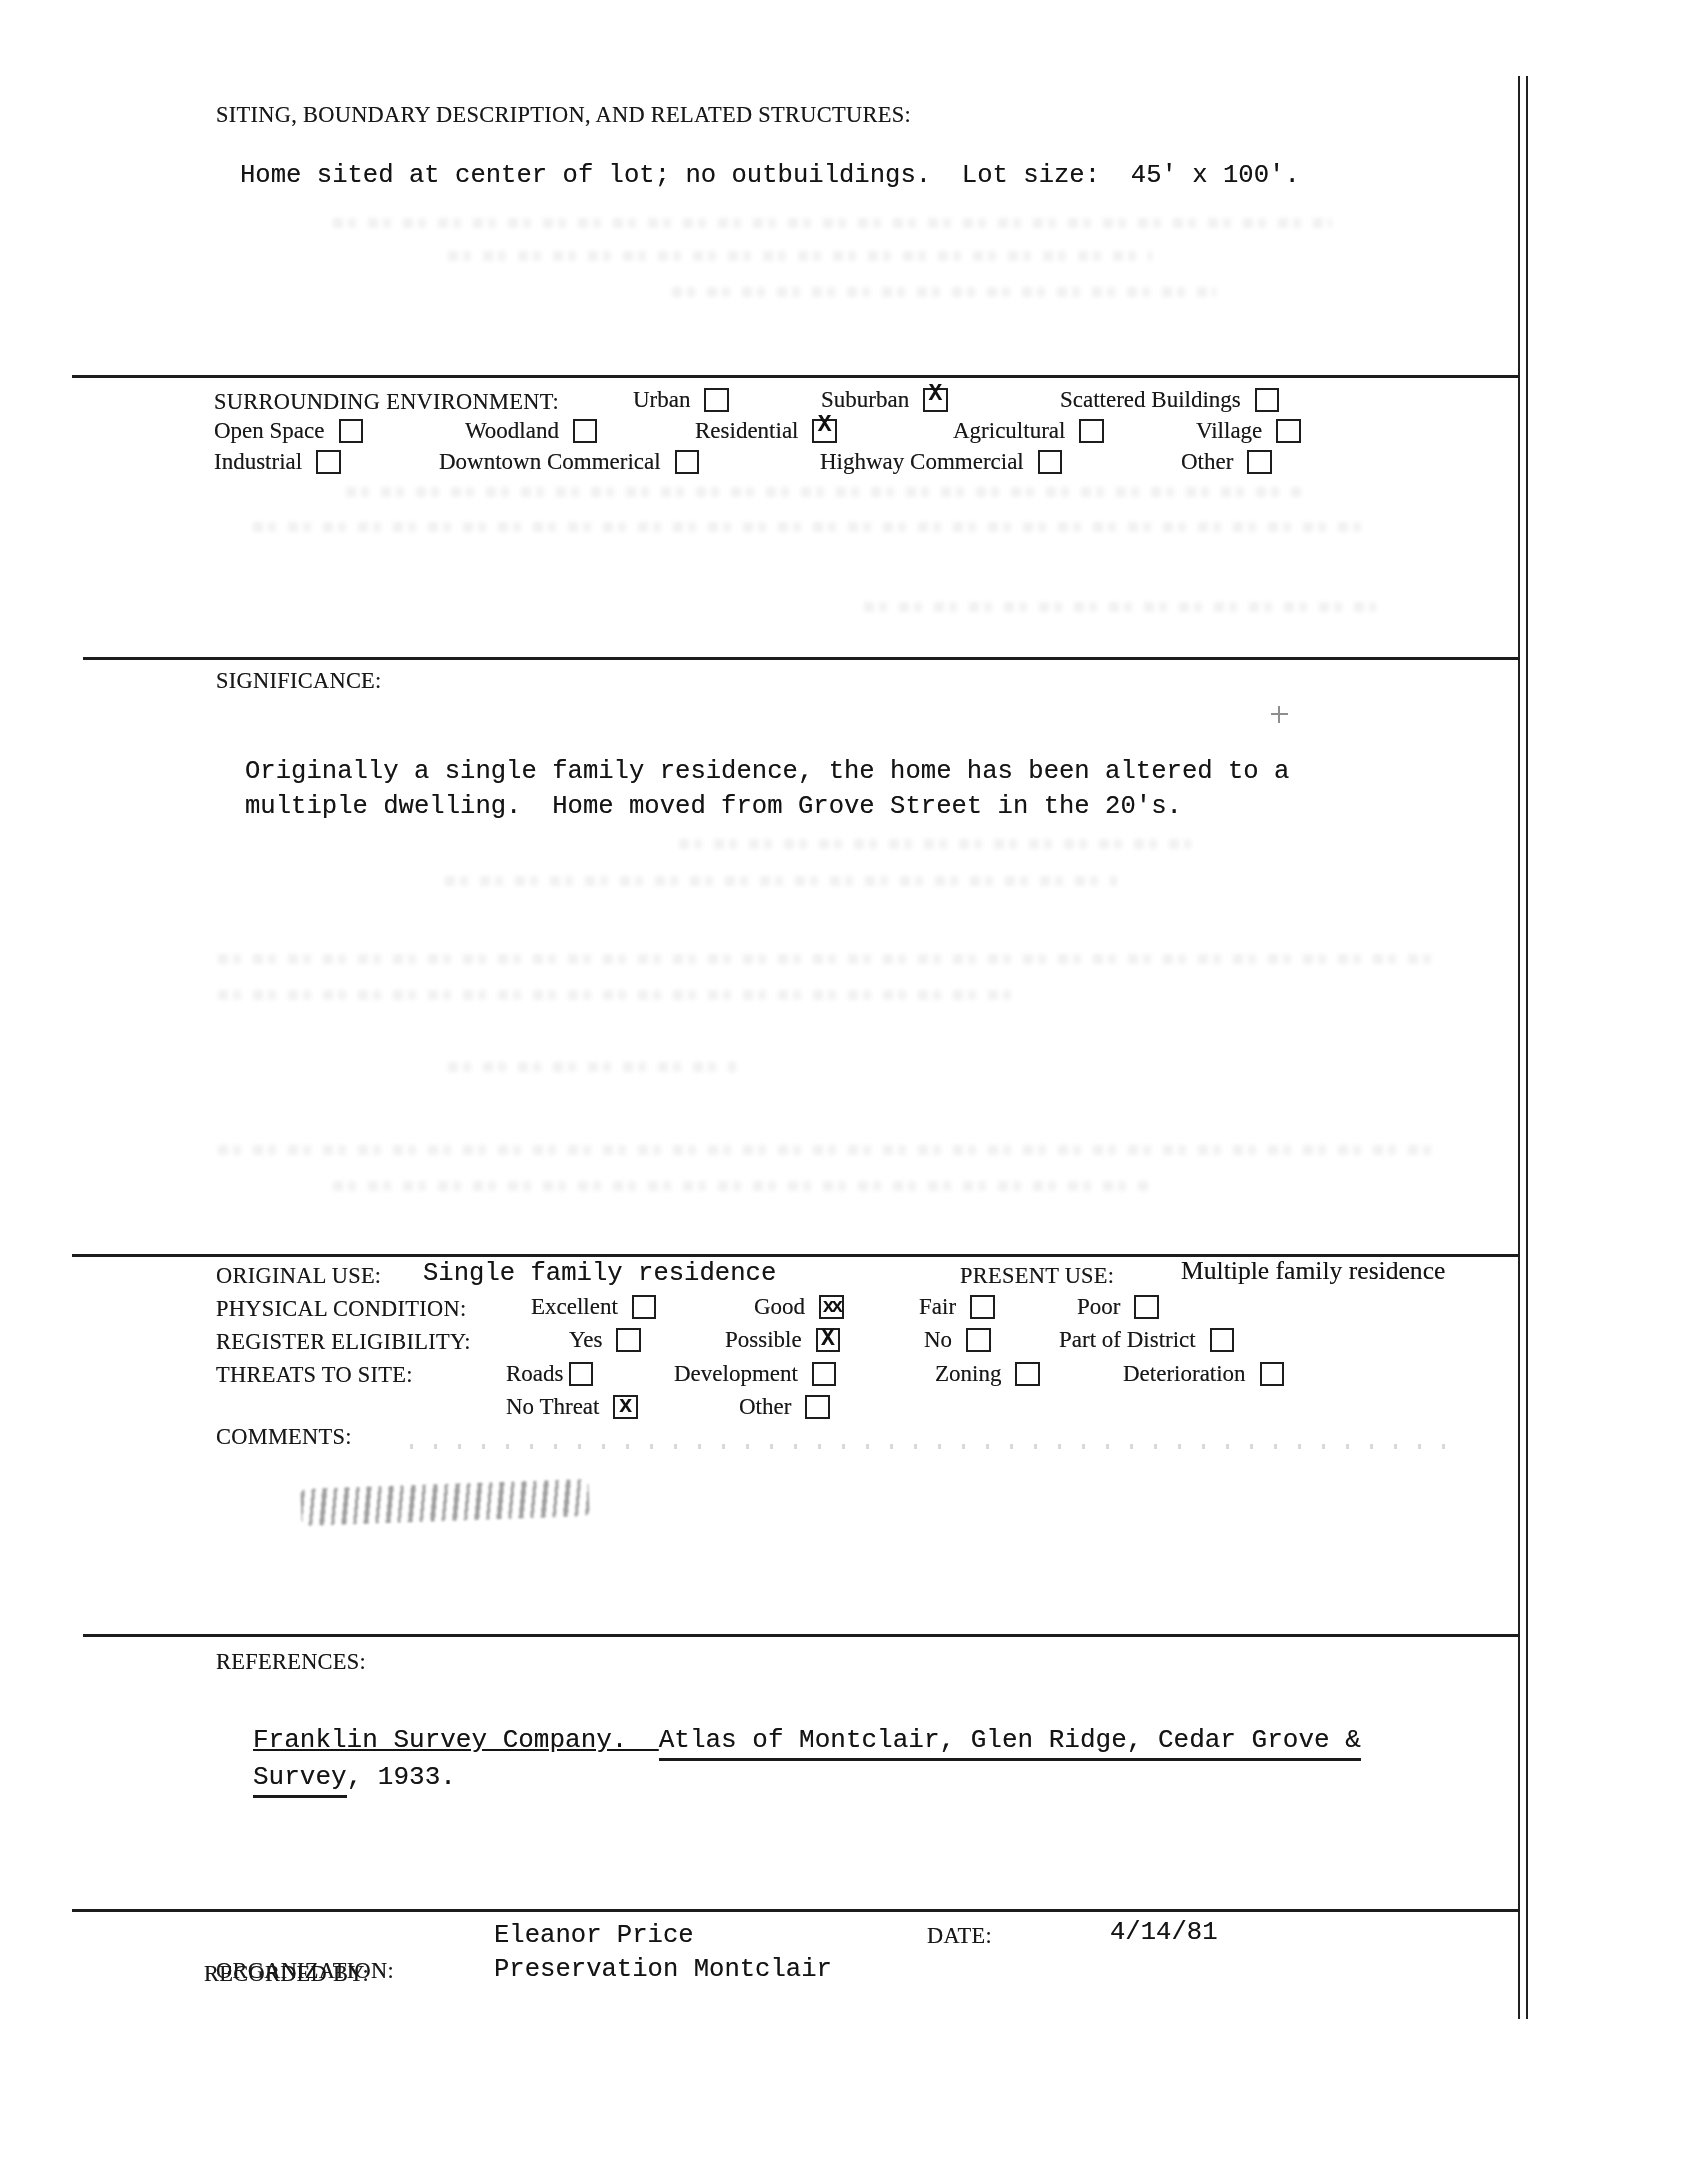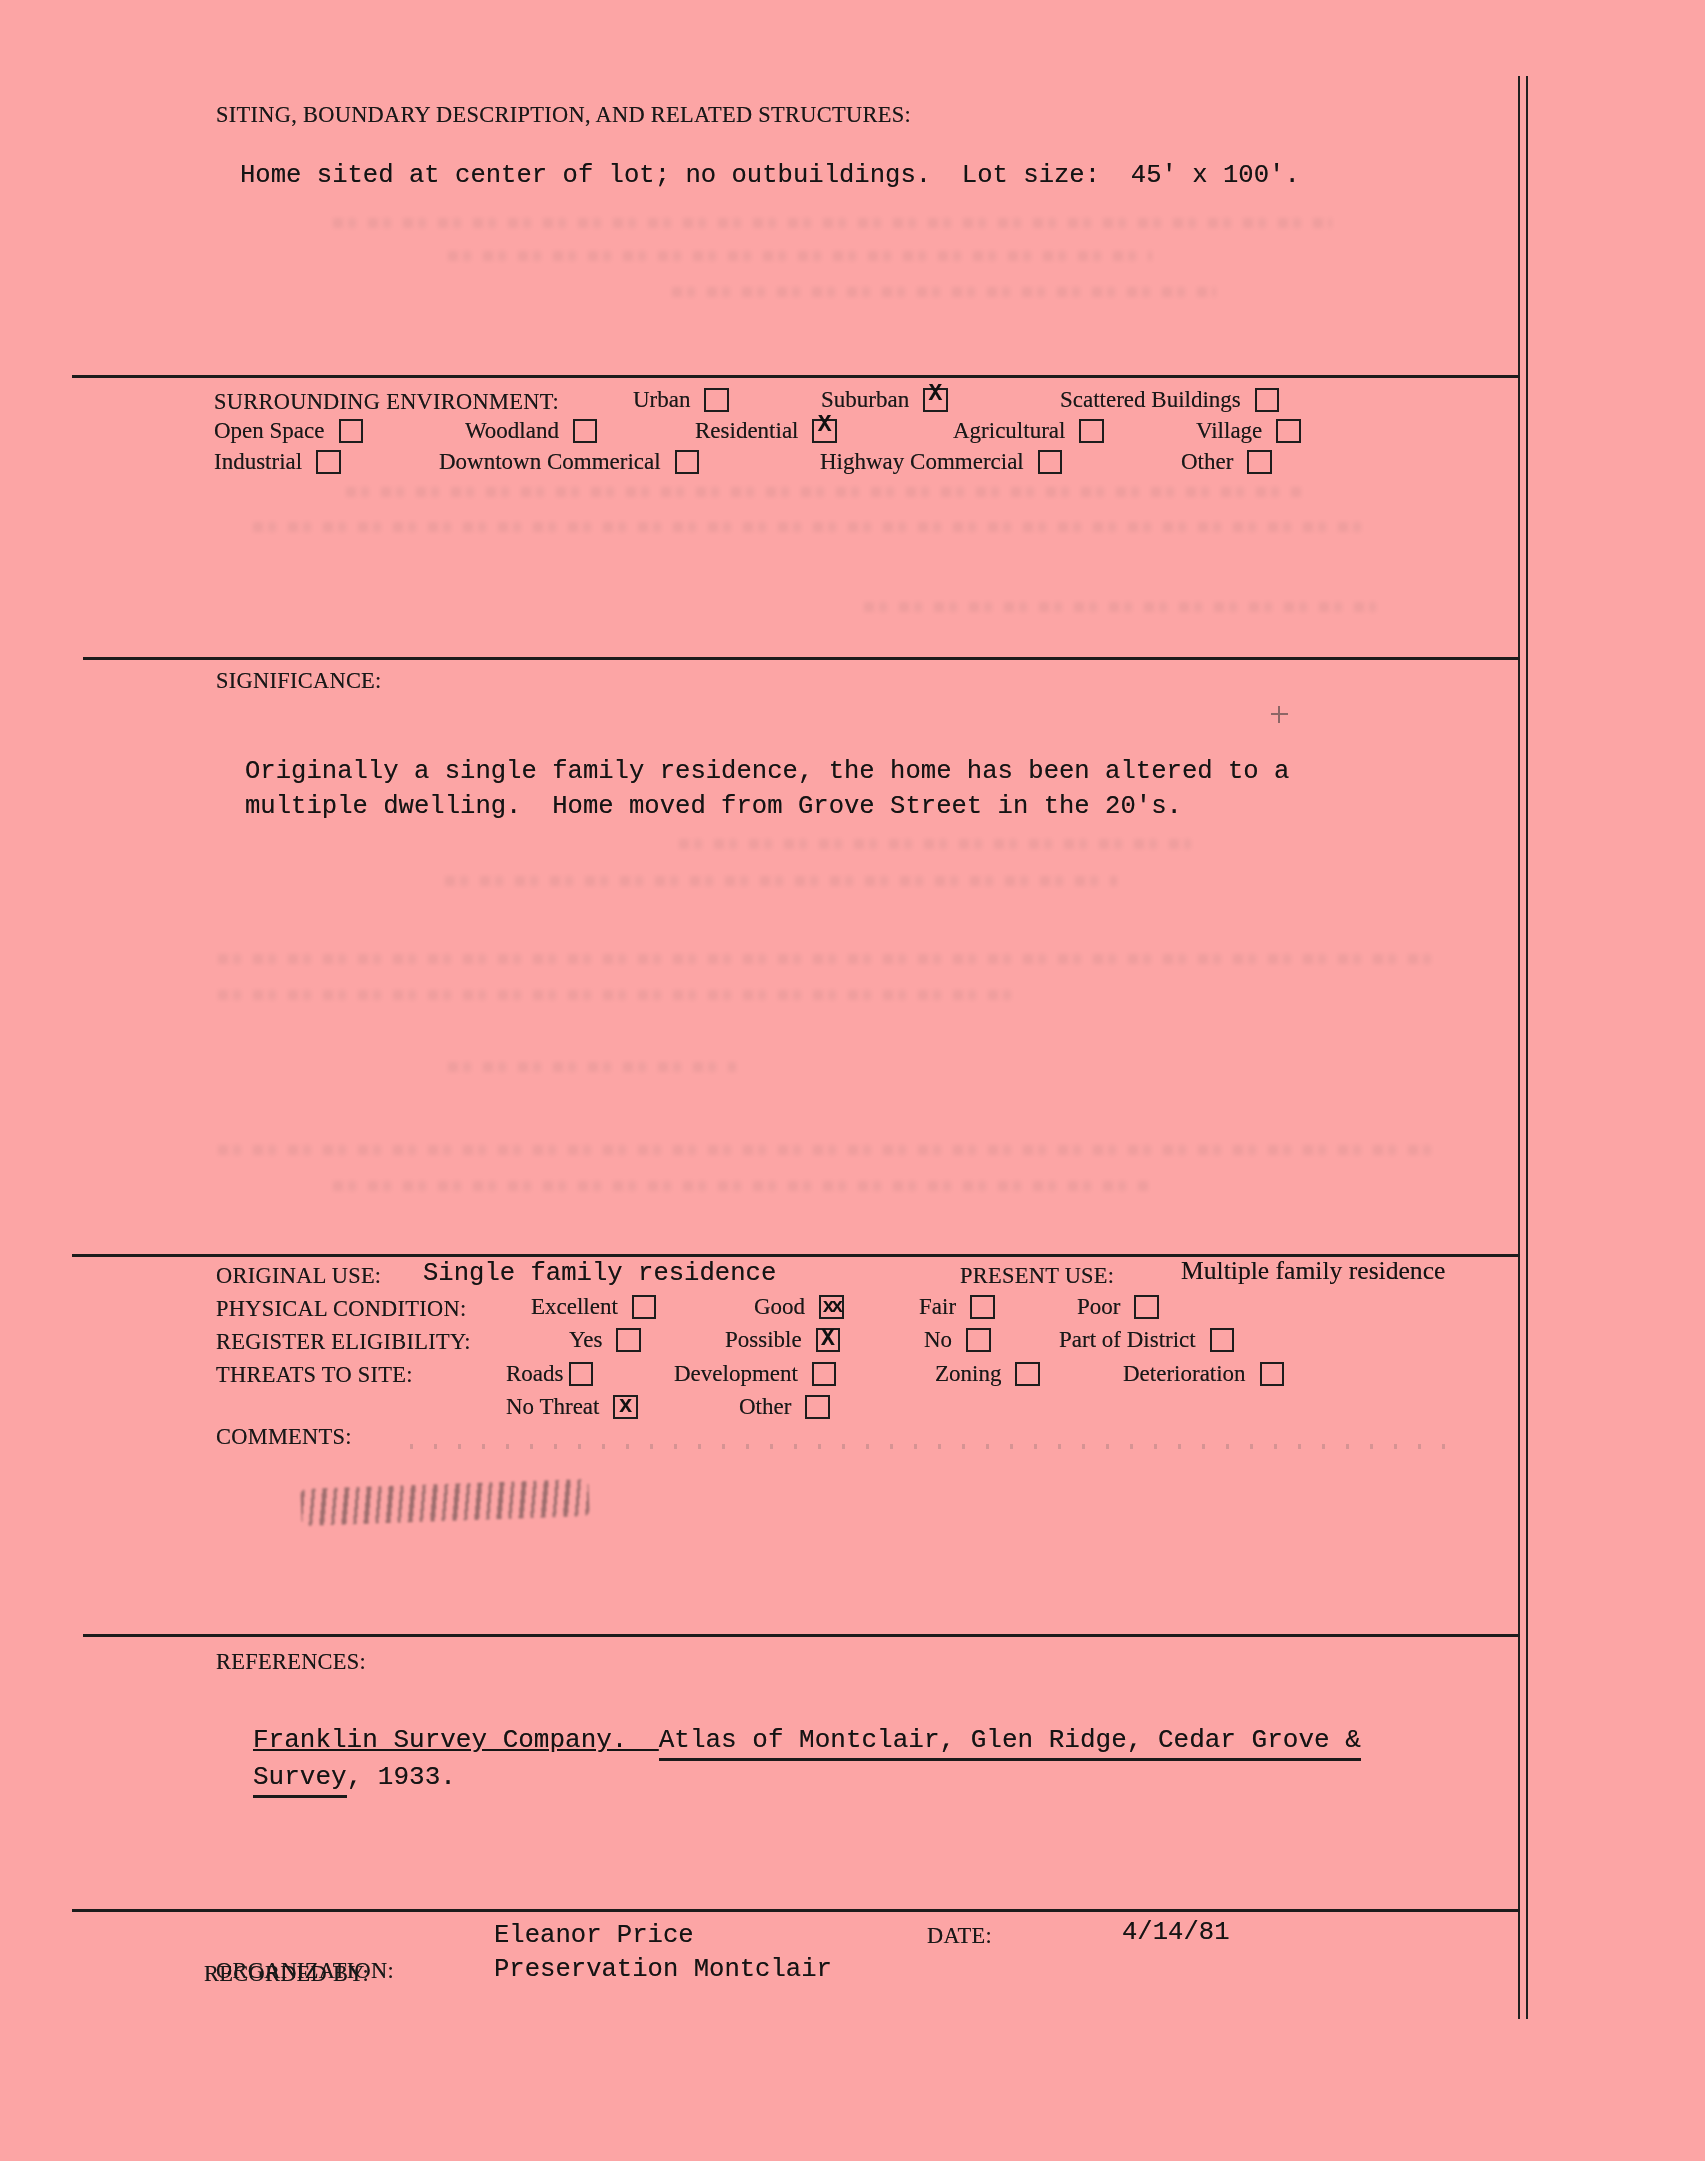--- a/index.html
+++ b/index.html
@@ -1,16 +1,16 @@
 <!DOCTYPE html>
 <html style="font-size:10.2px"><head>
 <meta charset="utf-8">
 <style>
   html,body{margin:0;padding:0;background:#e8e8e8;}
-  .page{position:relative;width:1706px;height:2161px;background:#fca5a5;overflow:hidden;}
+  .page{position:relative;width:1706px;height:2161px;background:#ffffff;overflow:hidden;}
   .abs{position:absolute;}
   .label{font-family:"Liberation Serif",serif;font-size:22.4px;color:#181818;letter-spacing:0.3px;
          text-shadow:0 0 0.6px rgba(20,20,20,.55);white-space:nowrap;}
   .serif{font-family:"Liberation Serif",serif;font-size:23px;color:#181818;
          text-shadow:0 0 0.6px rgba(20,20,20,.5);white-space:nowrap;}
   .mono{font-family:"Liberation Mono",monospace;font-size:25.6px;color:#141414;
         text-shadow:0 0 0.6px rgba(10,10,10,.5);white-space:pre;}
   .mono.big{font-size:26px;}
   .opt{position:absolute;white-space:nowrap;}
   .cb{display:inline-block;width:20.5px;height:20.5px;border:2.6px solid #1d1d1d;margin-left:14px;
@@ -155,21 +155,21 @@
   <div class="smear" style="left:410px;top:1444px;width:1050px;"></div>
   <div class="scribble" style="left:301px;top:1484px;width:288px;height:37px;"></div>
 
   <div class="abs label" style="left:216px;top:1649px;">REFERENCES:</div>
   <div class="abs mono big" style="left:253px;top:1725px;text-decoration:underline;"><span>Franklin Survey Company.  </span><span class="u">Atlas of Montclair, Glen Ridge, Cedar Grove &amp;</span></div>
   <div class="abs mono big" style="left:253px;top:1762px;"><span class="u">Survey</span><span>, 1933.</span></div>
 
   <div class="abs label" style="left:204px;top:1923px;margin-top:38px;">RECORDED BY:</div>
   <div class="abs mono" style="left:494px;top:1921px;">Eleanor Price</div>
   <div class="abs label" style="left:927px;top:1923px;">DATE:</div>
-  <div class="abs mono" style="left:1110px;top:1918px;margin-left:12px;">4/14/81</div>
+  <div class="abs mono" style="left:1110px;top:1918px;">4/14/81</div>
   <div class="abs label" style="left:216px;top:1958px;">ORGANIZATION:</div>
   <div class="abs mono" style="left:494px;top:1955px;">Preservation Montclair</div>
 
   <div class="ghost" style="left:333px;top:218px;width:999px;"></div>
   <div class="ghost" style="left:448px;top:251px;width:704px;"></div>
   <div class="ghost" style="left:672px;top:287px;width:544px;"></div>
   <div class="ghost" style="left:346px;top:487px;width:960px;"></div>
   <div class="ghost" style="left:253px;top:522px;width:1120px;"></div>
   <div class="ghost" style="left:864px;top:602px;width:512px;"></div>
   <div class="ghost" style="left:679px;top:839px;width:512px;"></div>

